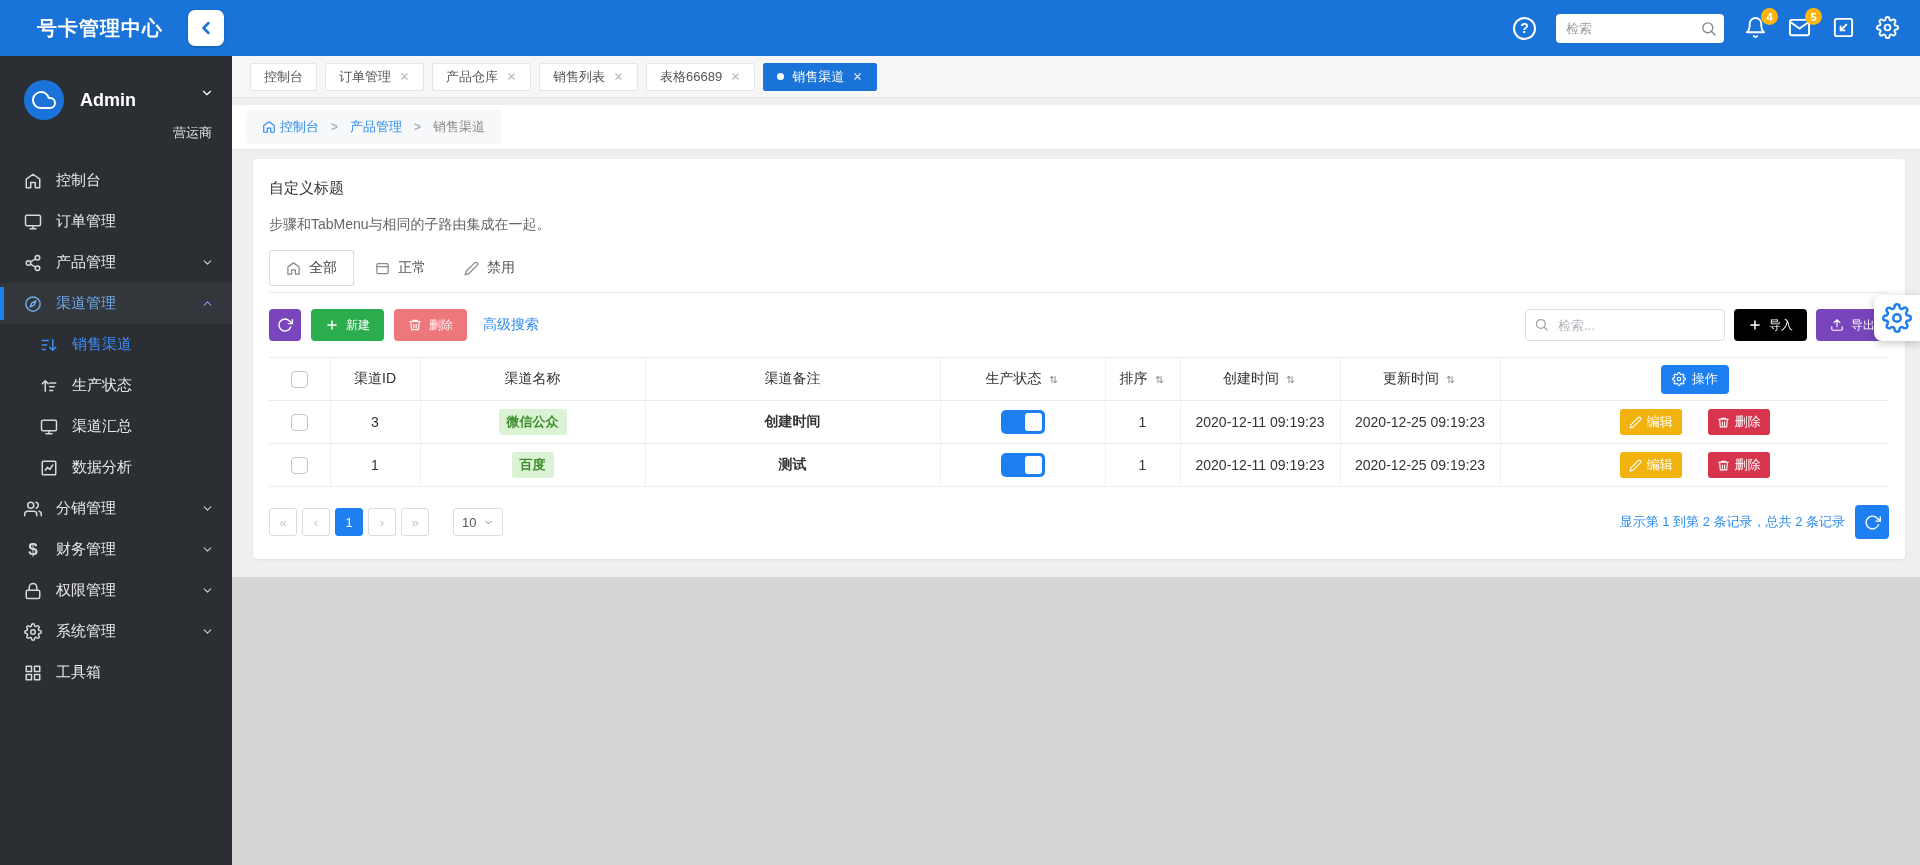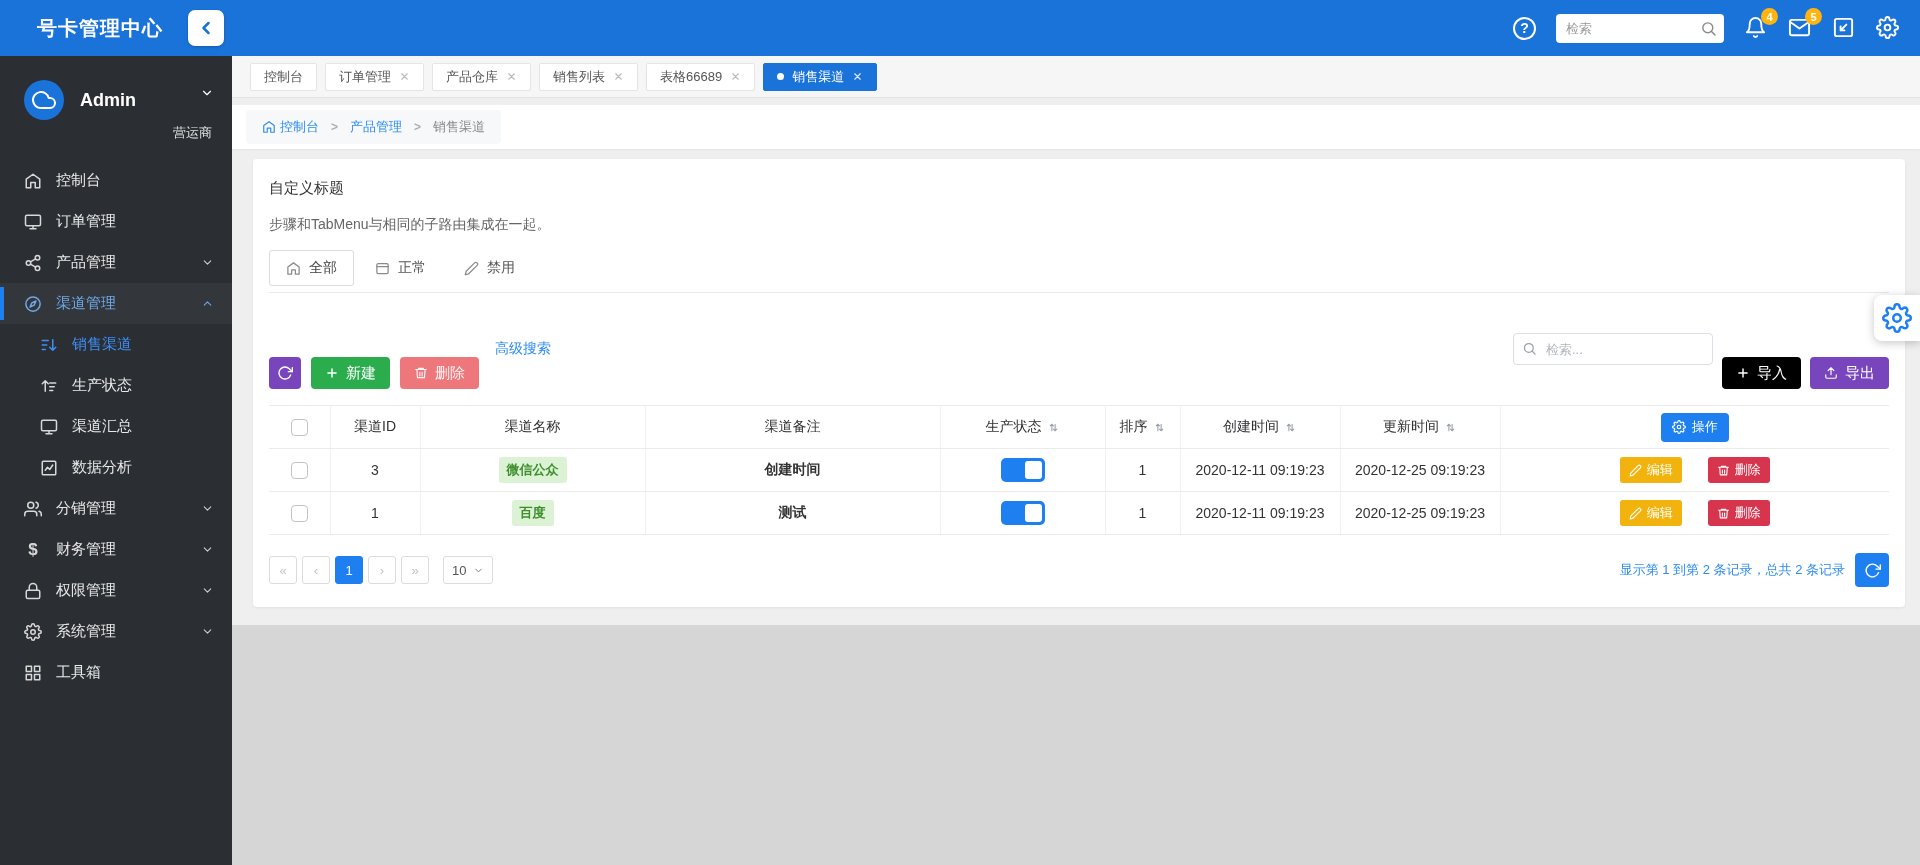--- a/index.html
+++ b/index.html
@@ -64,21 +64,21 @@
   .card { background:#fff; border-radius:4px; padding:16px 16px 20px; box-shadow:0 1px 3px rgba(0,0,0,.06); }
   .card-title { font-size:15px; color:#333; padding:4px 0 18px; }
   .card-desc { font-size:14px; color:#666; padding-bottom:16px; }
 
   .filter-tabs { display:flex; align-items:center; gap:4px; border-bottom:1px solid #e9e9e9; }
   .ftab { display:flex; align-items:center; gap:8px; padding:8px 16px; font-size:14px; color:#555; cursor:pointer; border:1px solid transparent; border-radius:3px; margin-bottom:6px; }
   .ftab .ic { width:15px; height:15px; color:#8a8a8a; }
   .ftab.active { border-color:#dcdcdc; background:#fff; color:#444; }
 
   .toolbar { display:flex; align-items:center; gap:10px; margin-top:16px; }
-  .btn { display:inline-flex; align-items:center; justify-content:center; gap:7px; height:32px; border:none; border-radius:4px; color:#fff; font-size:15px; padding:0 14px; cursor:pointer; font-family:inherit;margin-top:48px; }
+  .btn { display:inline-flex; align-items:center; justify-content:center; gap:7px; height:32px; border:none; border-radius:4px; color:#fff; font-size:12px; padding:0 14px; cursor:pointer; font-family:inherit; }
   .btn .ic { width:14px; height:14px; }
   .btn-sq { width:32px; padding:0; }
   .btn-sq .ic { width:16px; height:16px; }
   .btn-purple { background:#7845BD; }
   .btn-green { background:#2BAD4E; }
   .btn-pink { background:#EE777C; color:rgba(255,255,255,.92); }
   .btn-blue { background:#000000; }
   .adv-link { color:#2D8CF0; font-size:14px; margin-left:6px; cursor:pointer; text-decoration:none; }
   .toolbar-right { margin-left:auto; display:flex; align-items:center; gap:9px; }
   .search-box { position:relative; }
@@ -103,21 +103,21 @@
   .row-btn { display:inline-flex; align-items:center; gap:5px; height:26px; padding:0 9px; border:none; border-radius:3px; color:#fff; font-size:13px; cursor:pointer; margin:0 13px; font-family:inherit; }
   .row-btn .ic { width:13px; height:13px; }
   .row-btn.edit { background:#F2B30E; }
   .row-btn.del { background:#D7354D; }
 
   .pager-row { display:flex; align-items:center; margin-top:18px; }
   .pager { display:flex; align-items:center; gap:5px; }
   .pg-btn { min-width:28px; height:28px; border:1px solid #dcdcdc; border-radius:3px; background:#fff; color:#888; font-size:13px; display:flex; align-items:center; justify-content:center; cursor:pointer; padding:0 6px; }
   .pg-btn.disabled { color:#c2c2c2; }
   .pg-btn.active { background:#1E80F0; border-color:#1E80F0; color:#fff; }
-  .page-size { height:28px; border:1px solid #dcdcdc; border-radius:3px; background:#fff; display:flex; align-items:center; gap:7px; padding:0 8px; font-size:13px; color:#555; margin-left:14px; cursor:pointer; }
+  .page-size { height:28px; border:1px solid #dcdcdc; border-radius:3px; background:#fff; display:flex; align-items:center; gap:7px; padding:0 8px; font-size:13px; color:#555; margin-left:24px; cursor:pointer; }
   .page-size .ic { width:11px; height:11px; color:#777; }
   .pager-right { margin-left:auto; display:flex; align-items:center; gap:10px; }
   .summary { color:#2D8CF0; font-size:13px; }
   .refresh-sq { width:34px; height:34px; background:#1E80F0; border:none; border-radius:4px; color:#fff; display:flex; align-items:center; justify-content:center; cursor:pointer; }
   .refresh-sq .ic { width:17px; height:17px; }
 
   .settings-float { position:fixed; right:0; top:295px; width:46px; height:46px; background:#fff; border-radius:8px 0 0 8px; box-shadow:0 2px 10px rgba(0,0,0,.22); display:flex; align-items:center; justify-content:center; color:#1E80F0; cursor:pointer; z-index:120; }
   .settings-float .ic { width:30px; height:30px; }
 </style>
 </head>

